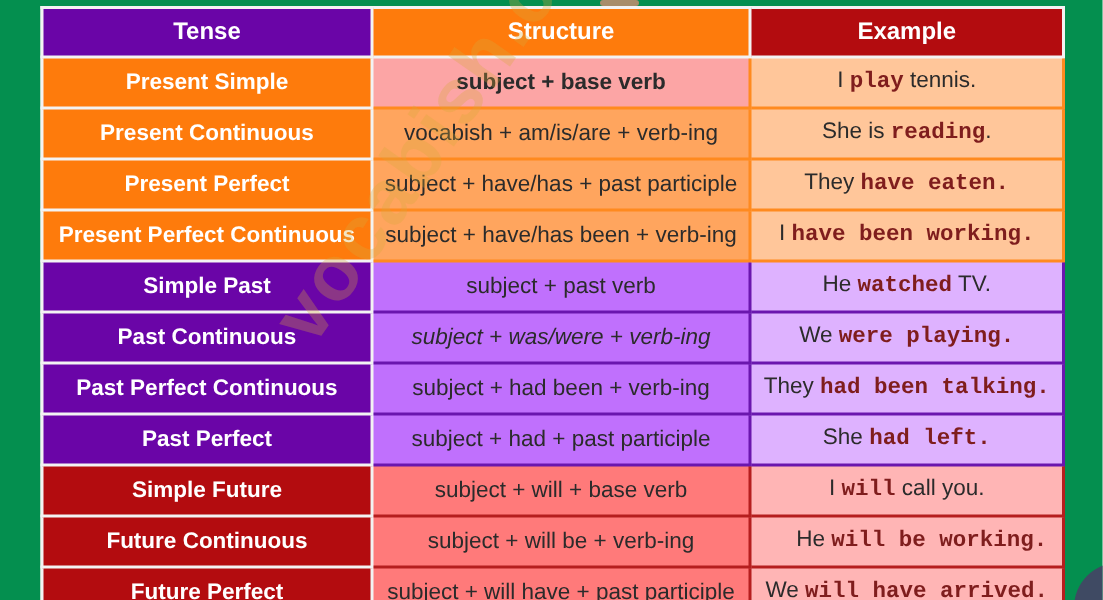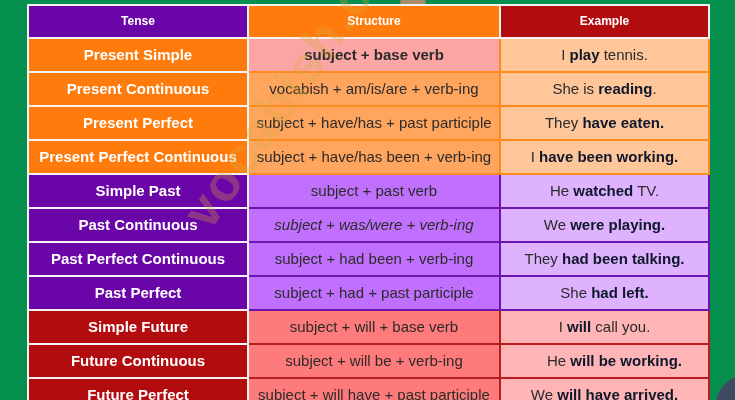--- a/index.html
+++ b/index.html
@@ -17,28 +17,28 @@
     border-collapse: collapse; width: 681px; table-layout: fixed;
   }
   col.c1 { width: 220px; }
   col.c2 { width: 252px; }
   col.c3 { width: 209px; }
   th, td {
     height: 32px; padding: 0; text-align: center; vertical-align: middle;
     font-size: 15px; line-height: 1.1;
   }
   th {
-    color: #fff; font-weight: bold; font-size: 12px;
+    color: #fff; font-weight: bold; font-size: 16px;
     border: 2px solid #f3f3f3; height: 31px;
   }
   td.tense {
     color: #fff; font-weight: bold; border: 2px solid #f3f3f3;
   }
   td.struct, td.example { color: #2b2b2b; }
-  td.example b { font-weight: bold; color: #0f172a; }
+  td.example b { font-weight: bold; color: #7f1d1d; font-family: Liberation Mono, monospace; }
   .watermark {
     position: absolute; left: 170px; top: 205px;
     transform: rotate(-55deg); transform-origin: left top;
     font-size: 52px; font-weight: bold; letter-spacing: 2px;
     color: rgba(214, 170, 60, 0.30);
     pointer-events: none; white-space: nowrap;
   }
   .corner-figure {
     position: absolute; left: 716px; top: 375px; width: 60px; height: 60px;
     border-radius: 50%; background: #3f4a63;

